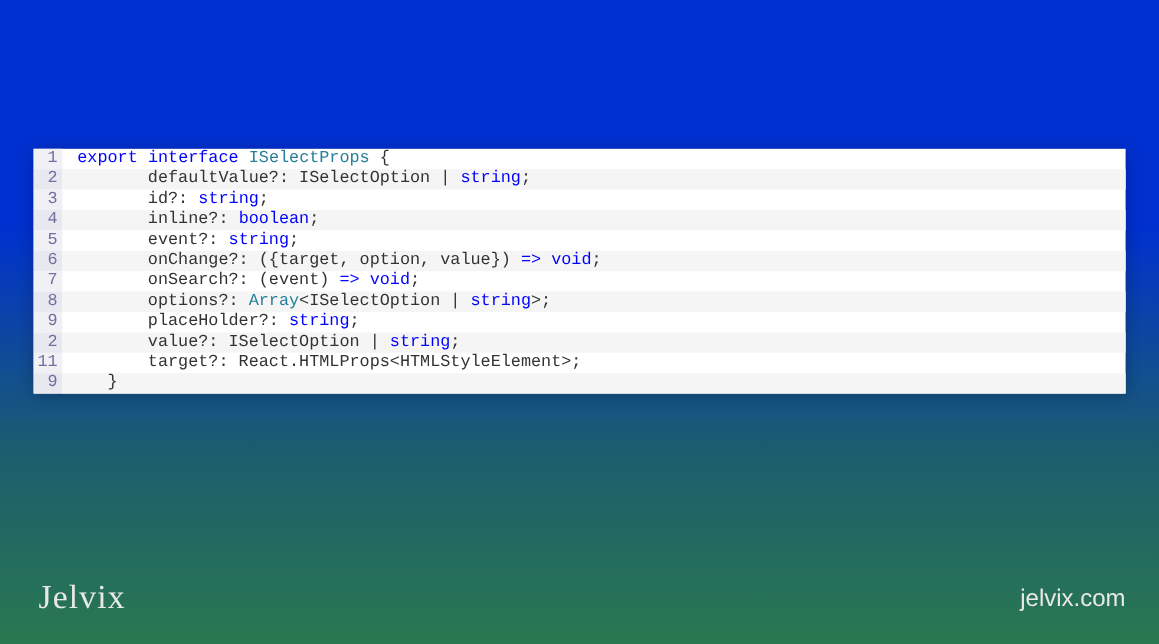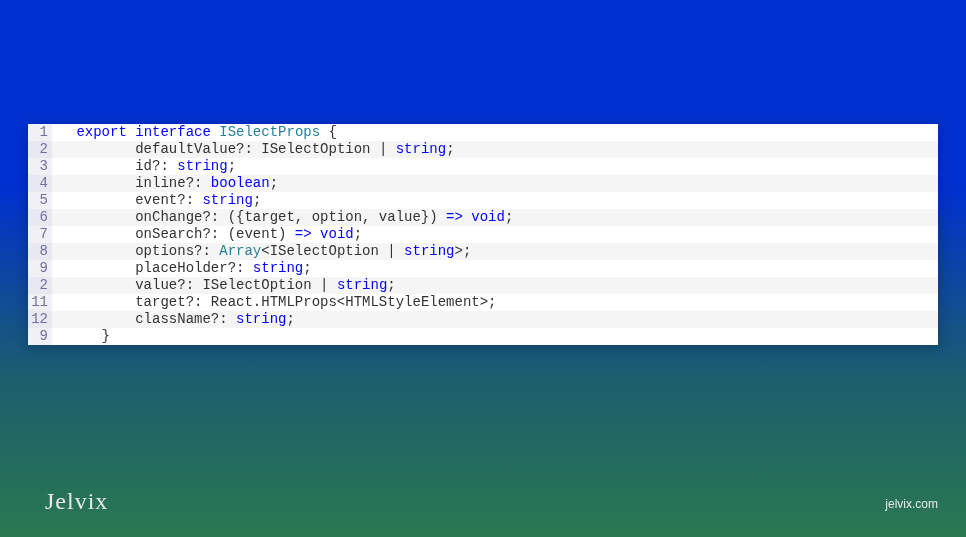--- a/index.html
+++ b/index.html
@@ -34,43 +34,43 @@
       width: 24px;
       text-align: right;
       padding-right: 4px;
       color: #7070a0;
       background: #f0f0f5;
       user-select: none;
       flex-shrink: 0;
     }
     .line-content {
       flex: 1;
-      padding-left: 16px;
+      padding-left: 4px;
       white-space: pre;
       color: #333333;
     }
     .kw { color: #0000ff; }
     .typ { color: #267f99; }
     .str-typ { color: #0000ff; }
     .brand {
       position: absolute;
       bottom: 22px;
-      left: 45px;
+      left: 32px;
       color: #e8e8e8;
       font-family: Georgia, serif;
-      font-size: 24px;
+      font-size: 28px;
       letter-spacing: 1px;
     }
     .url {
       position: absolute;
       bottom: 26px;
       right: 28px;
       color: #e8e8e8;
       font-family: Arial, sans-serif;
-      font-size: 12px;
+      font-size: 20px;
     }
   </style>
 </head>
 <body>
 
 <div class="code-block" id="code-container">
     <div class="code-line">
       <div class="line-num">1</div>
       <div class="line-content"><span> </span><span class="kw">export</span><span> </span><span class="kw">interface</span><span> </span><span class="typ">ISelectProps</span><span> {</span></div>
     </div>
@@ -108,23 +108,19 @@
     </div>
     <div class="code-line">
       <div class="line-num">2</div>
       <div class="line-content"><span>        </span><span>value</span><span>?: ISelectOption | </span><span class="str-typ">string</span><span>;</span></div>
     </div>
     <div class="code-line">
       <div class="line-num">11</div>
       <div class="line-content"><span>        </span><span>target</span><span>?: React.HTMLProps&lt;HTMLStyleElement&gt;;</span></div>
     </div>
     <div class="code-line">
-      <div class="line-num">12</div>
-      <div class="line-content"><span>        </span><span>className</span><span>?: </span><span class="str-typ">string</span><span>;</span></div>
-    </div>
-    <div class="code-line">
       <div class="line-num">9</div>
       <div class="line-content"><span>    }</span></div>
     </div>
   </div>
 
 <div class="brand">Jelvix</div>
 <div class="url">jelvix.com</div>
 
 </body></html>

